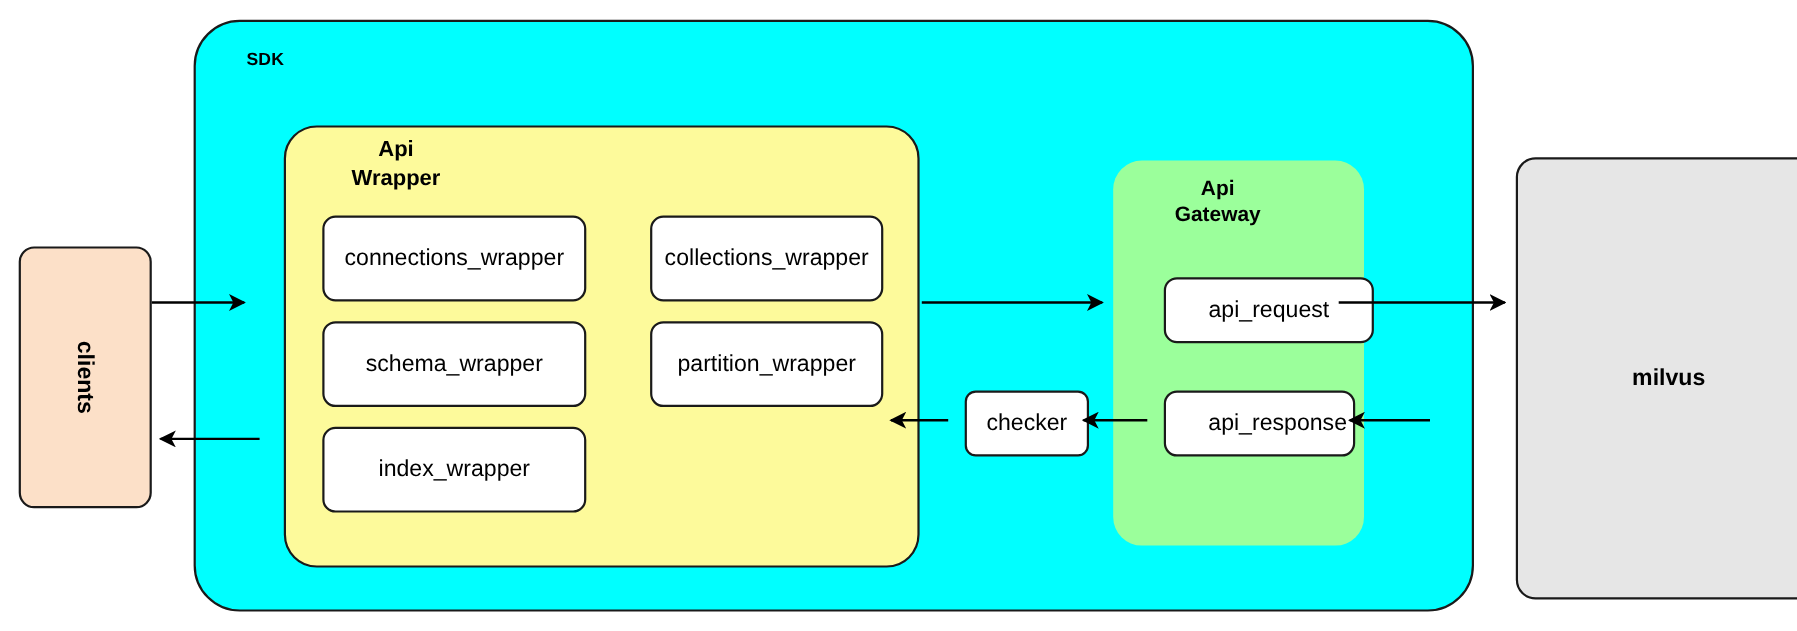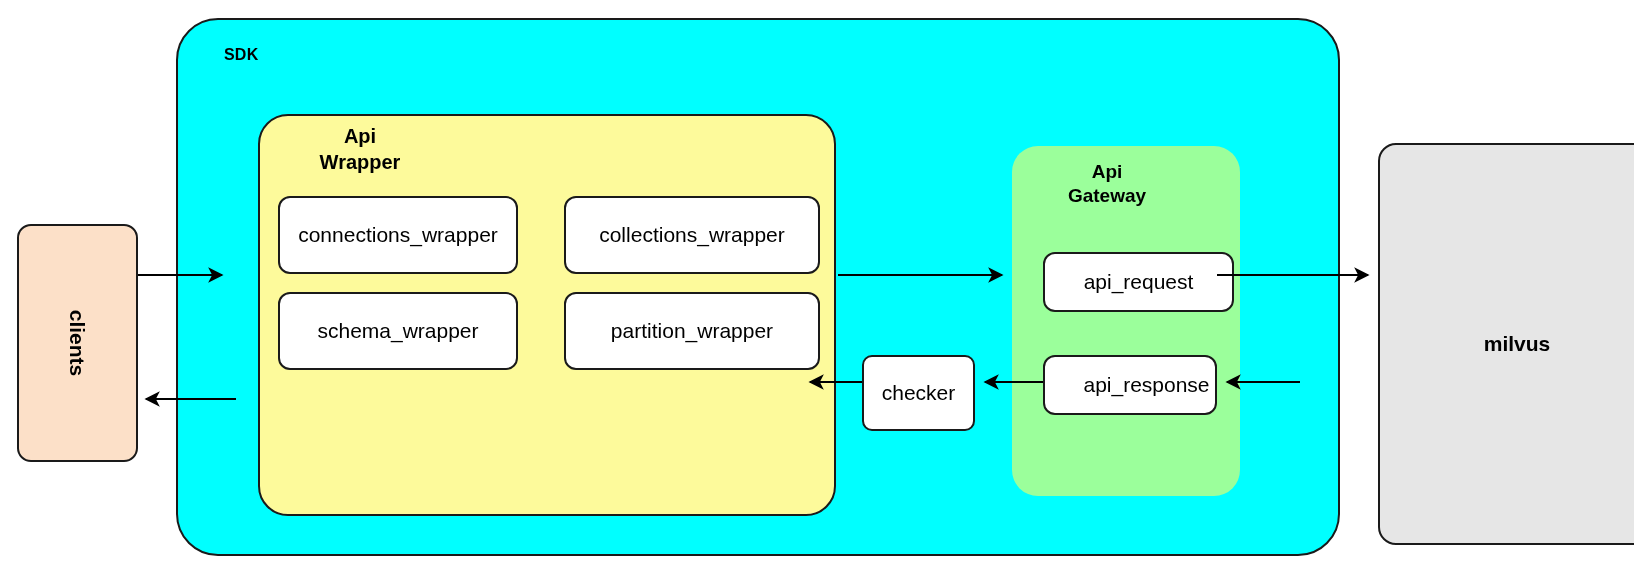--- a/index.html
+++ b/index.html
@@ -89,24 +89,25 @@
     line-height: 1.28;
     text-align: center;
   }
 
   
   .leaf {
     background: #ffffff;
     border-radius: 12px;
     font-size: 21px;
     color: #000000;
+    margin-left: 15px;
   }
   .wrap-box { height: 78px; }
   .wrap-left  { left: 278px; width: 240px; }
-  .wrap-right { left: 564px; width: 256px; }
+  .wrap-right { left: 576px; width: 212px; }
   .row1 { top: 196px; }
   .row2 { top: 292px; }
   .row3 { top: 388px; }
 
   #box-api-request {
     left: 1043px;
     top: 252px;
     width: 191px;
     height: 60px;
   }
@@ -114,21 +115,21 @@
     left: 1043px;
     top: 355px;
     width: 174px;
     height: 60px;
     padding-left: 33px;
   }
   #box-checker {
     left: 862px;
     top: 355px;
     width: 113px;
-    height: 76px;
+    height: 60px;
     border-radius: 10px;
   }
 
   #box-clients {
     left: 17px;
     top: 224px;
     width: 121px;
     height: 238px;
     background: #fce0c8;
     border-radius: 14px;
@@ -193,20 +194,23 @@
   </div>
   <div class="node leaf wrap-box wrap-right row1">
     <span>collections_wrapper</span>
   </div>
   <div class="node leaf wrap-box wrap-right row2">
     <span>partition_wrapper</span>
   </div>
   <div class="node leaf wrap-box wrap-left row2">
     <span>schema_wrapper</span>
   </div>
+  <div class="node leaf wrap-box wrap-left row3">
+    <span>index_wrapper</span>
+  </div>
 
   <div class="node leaf" id="box-api-request">
     <span>api_request</span>
   </div>
   <div class="node leaf" id="box-api-response">
     <span>api_response</span>
   </div>
 
   <div class="node leaf" id="box-checker">
     <span>checker</span>

